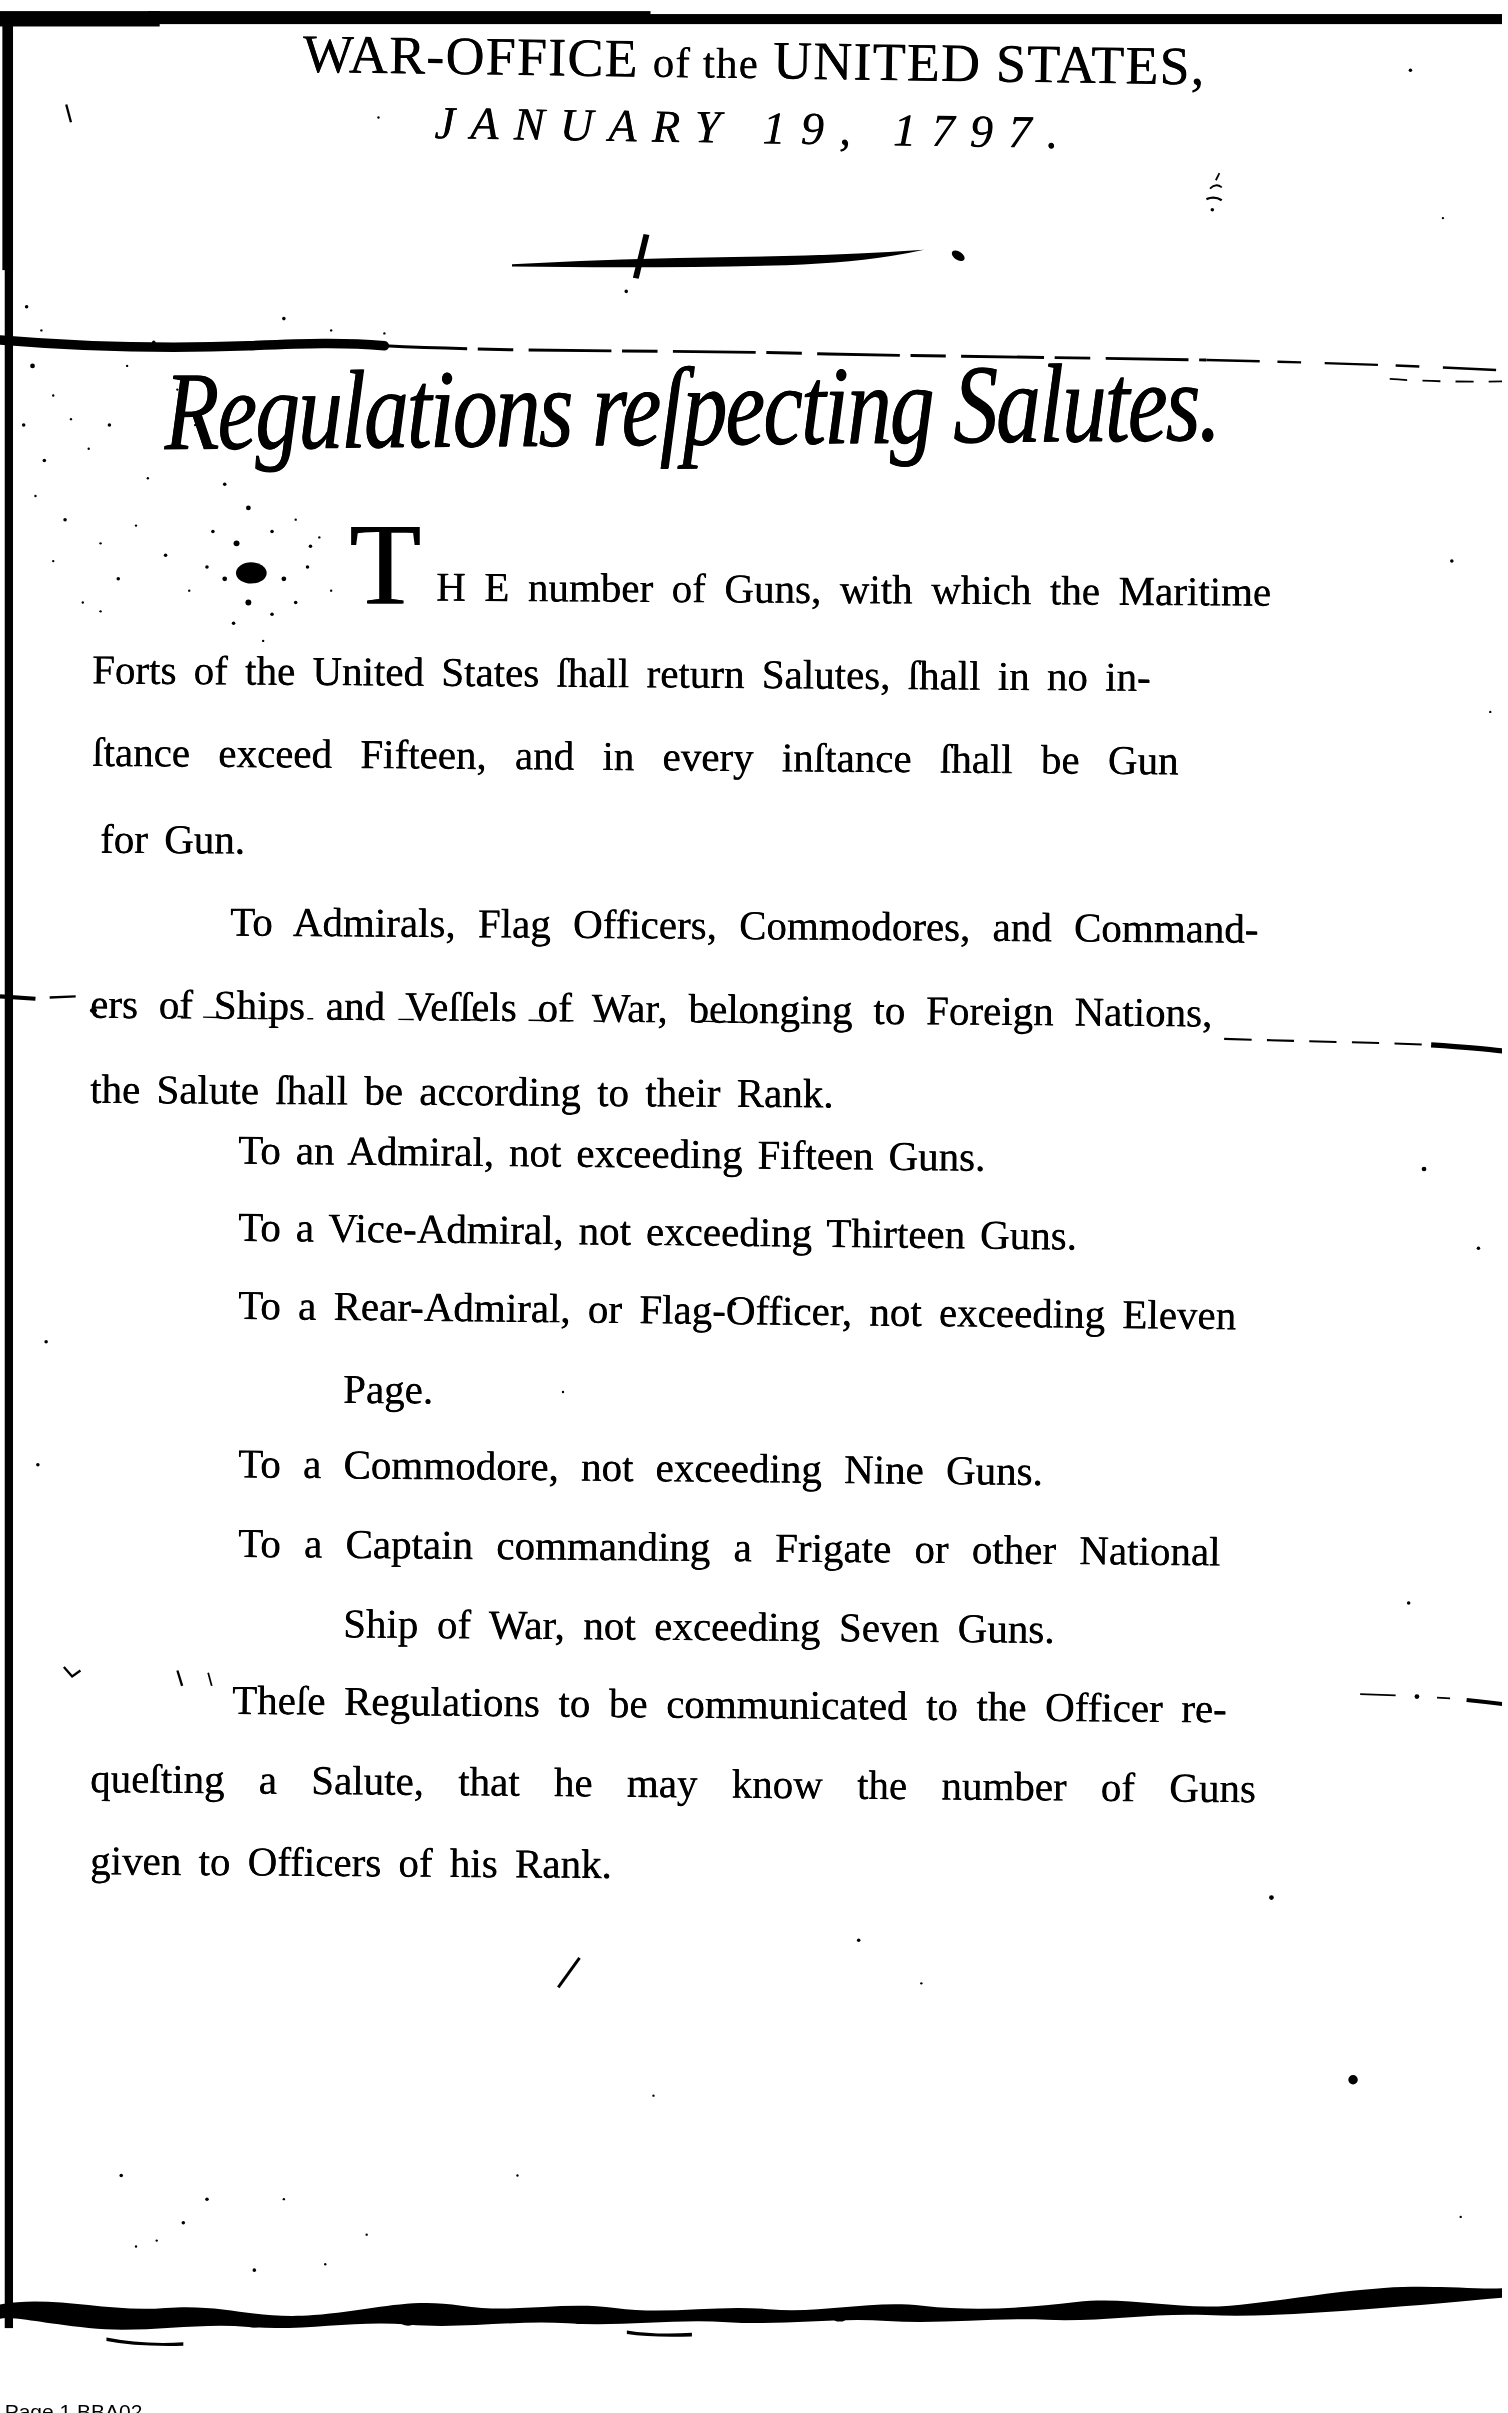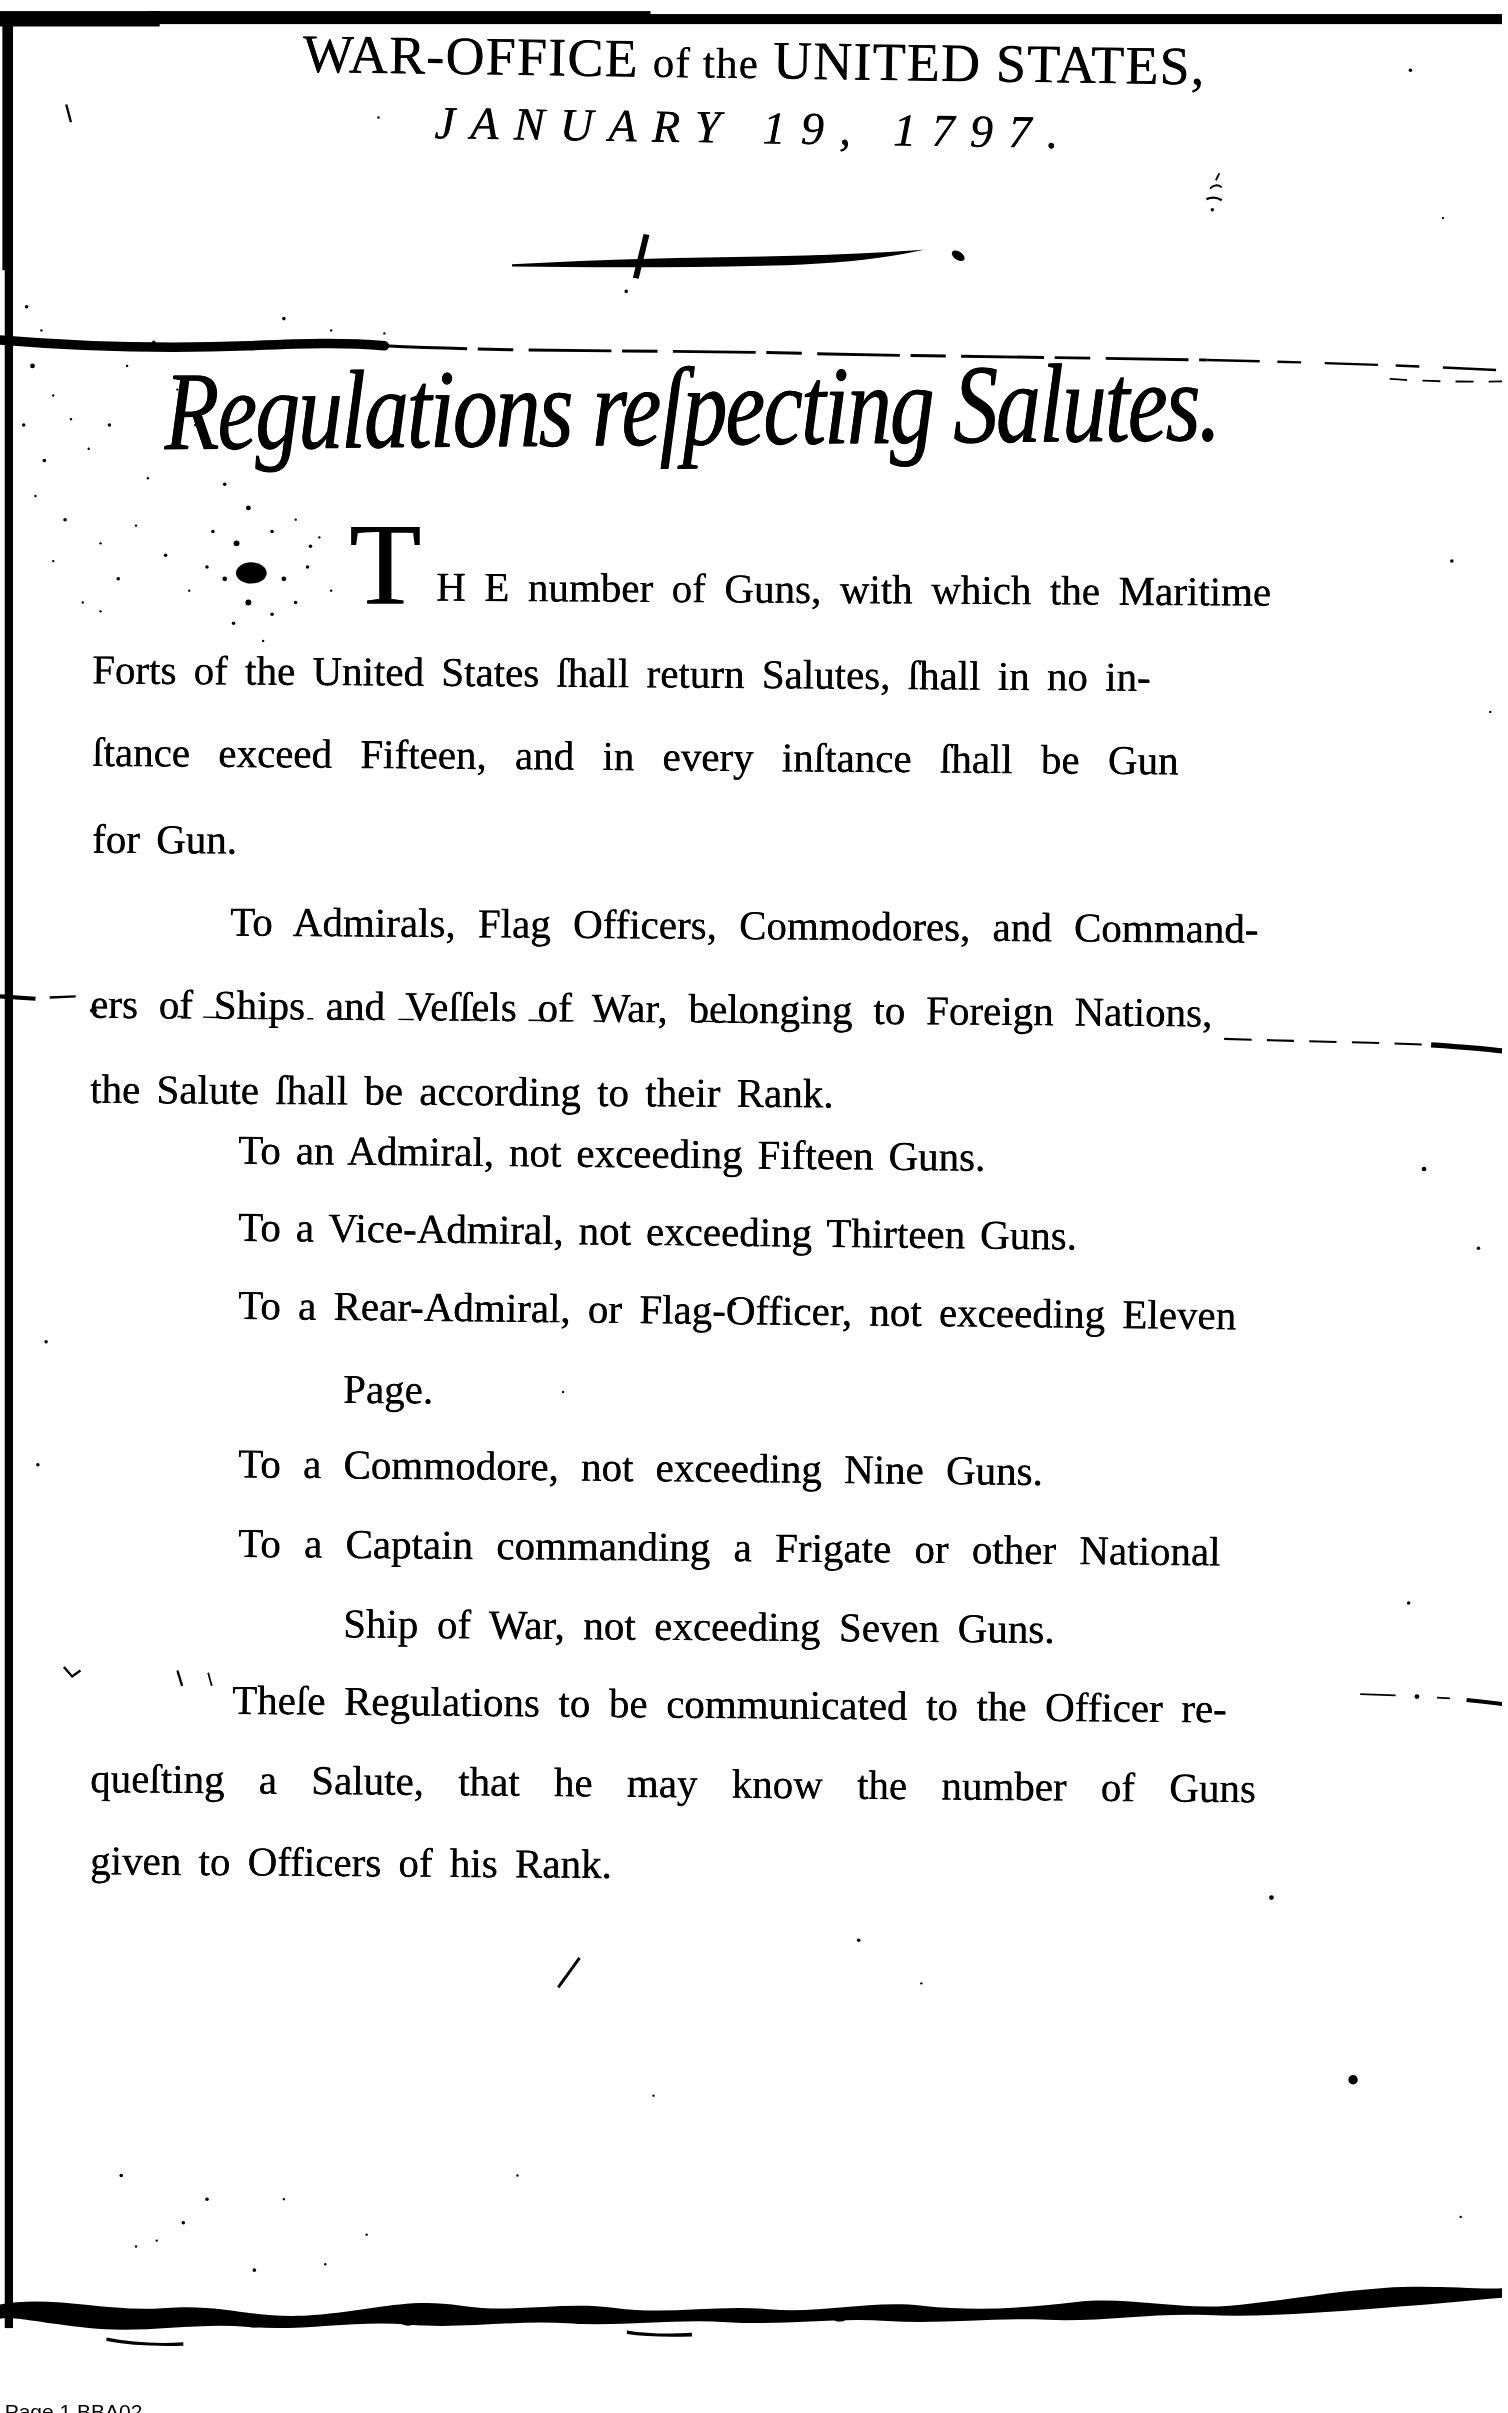--- a/index.html
+++ b/index.html
@@ -15,21 +15,21 @@
            transform:rotate(0.9deg);}
   .title{position:absolute;top:336px;left:164px;font-style:italic;font-size:112px;
          letter-spacing:-2.4px;white-space:nowrap;transform:scaleX(0.8) rotate(-0.4deg);
          transform-origin:0 0;text-shadow:0.9px 0 0 #000,0 0.6px 0 #000;}
   .dropcap{position:absolute;top:495px;left:349px;font-size:117px;line-height:1;
            text-shadow:1.2px 0 0 #000;}
   .bl{position:absolute;white-space:nowrap;font-size:41px;line-height:1;word-spacing:6px;}
   .p1l1{top:558px;left:436px;transform:rotate(0.35deg);word-spacing:8.3px;}
   .p1l2{top:642px;left:92px;transform:rotate(0.4deg);word-spacing:7px;}
   .p1l3{top:725px;left:92px;transform:rotate(0.45deg);word-spacing:18px;}
-  .p1l4{top:808px;left:92px;transform:rotate(0.3deg);}
+  .p1l4{top:808px;left:100px;transform:rotate(0.3deg);}
   .p2l1{top:894px;left:230px;transform:rotate(0.4deg);word-spacing:12px;}
   .p2l2{top:977px;left:90px;transform:rotate(0.45deg);word-spacing:10.6px;}
   .p2l3{top:1060px;left:90px;transform:rotate(0.35deg);}
   .li1{top:1122px;left:238px;transform:rotate(0.55deg);word-spacing:4.7px;}
   .li2{top:1200px;left:238px;transform:rotate(0.6deg);word-spacing:4.7px;}
   .li3{top:1279px;left:238px;transform:rotate(0.6deg);word-spacing:7px;}
   .li3b{top:1358px;left:343px;transform:rotate(0.3deg);}
   .li4{top:1436px;left:238px;transform:rotate(0.55deg);word-spacing:12px;}
   .li5{top:1516px;left:238px;transform:rotate(0.5deg);word-spacing:13px;}
   .li5b{top:1595px;left:343px;transform:rotate(0.45deg);word-spacing:8.3px;}

